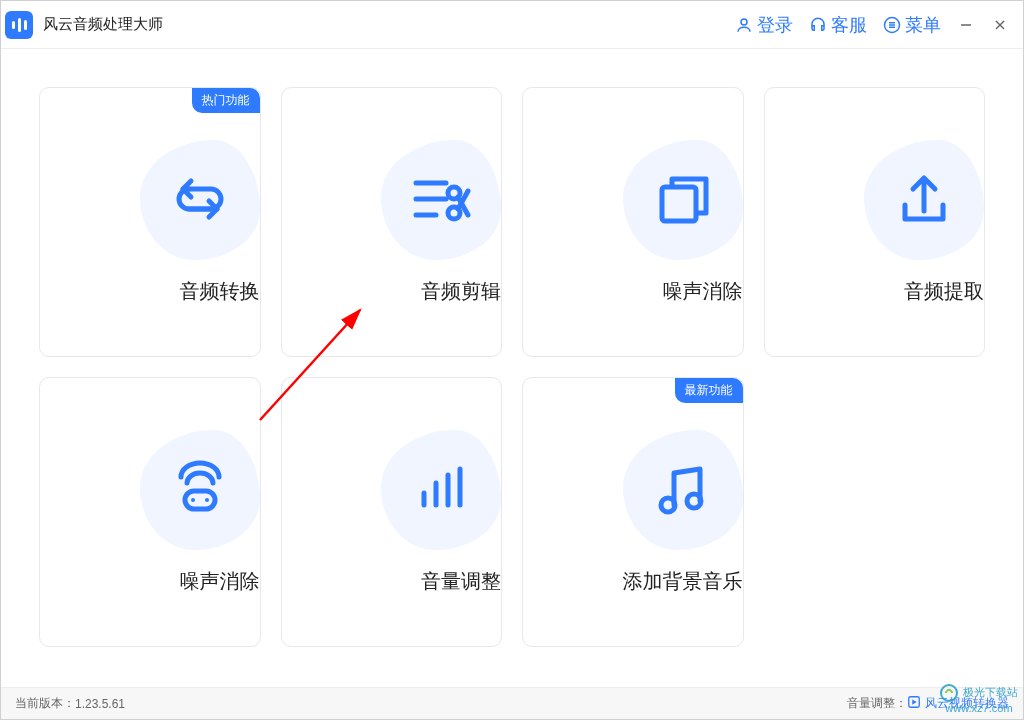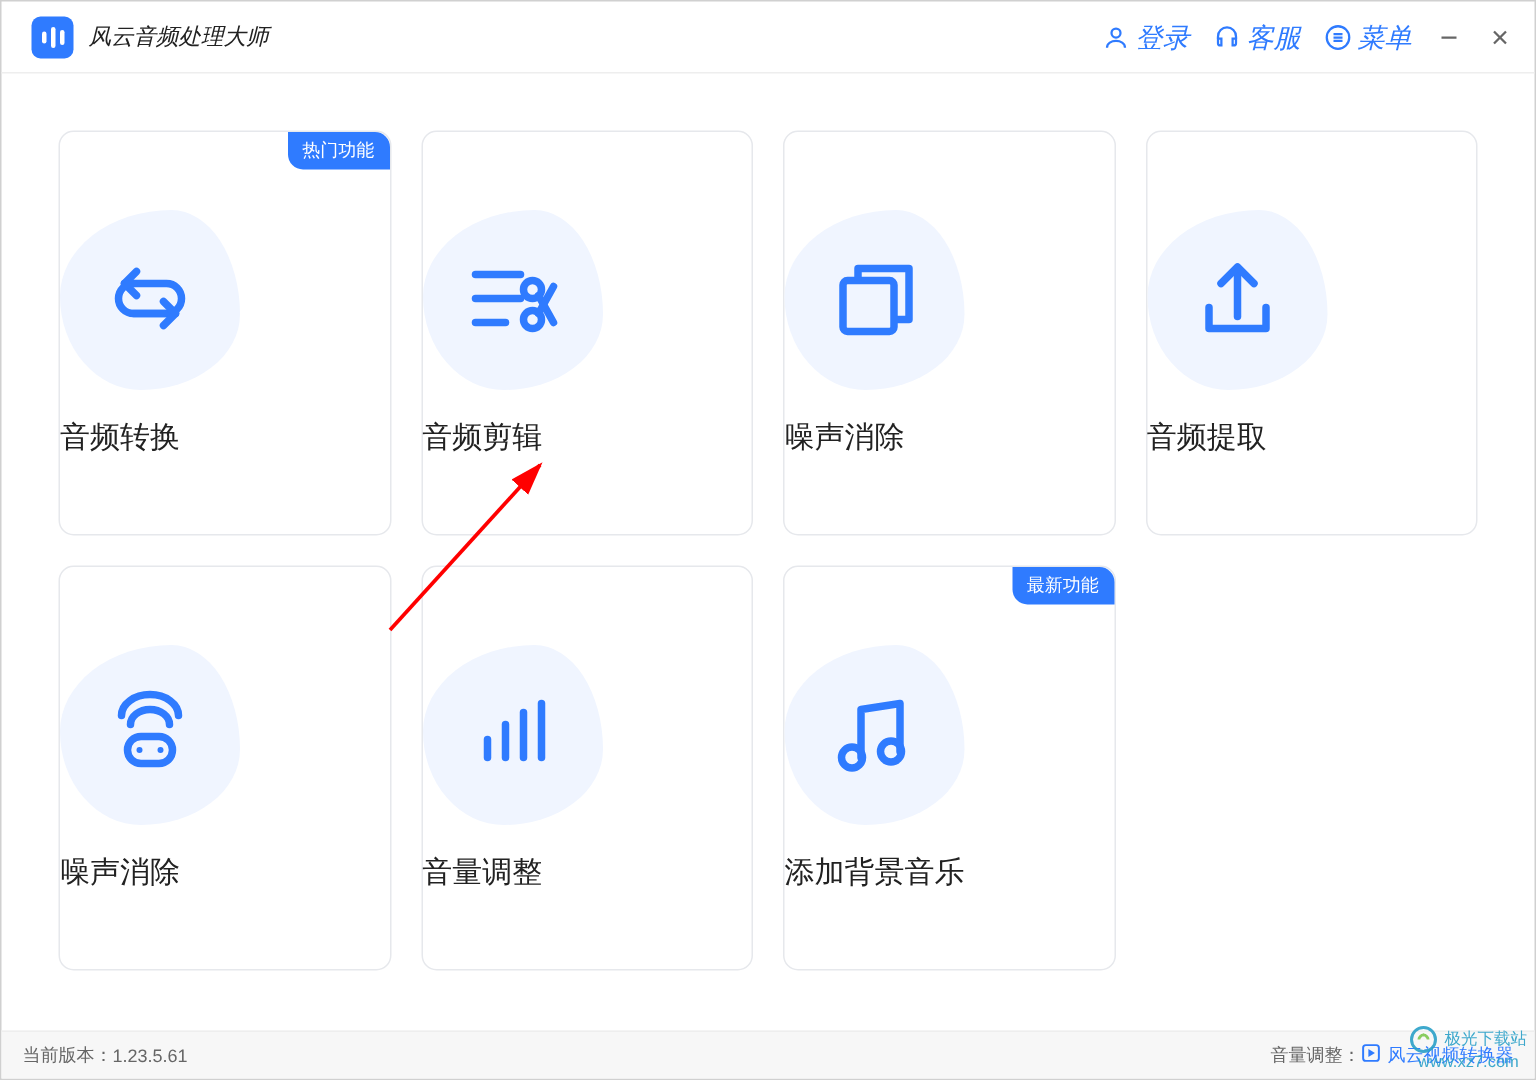--- a/index.html
+++ b/index.html
@@ -16,23 +16,22 @@
     height: 720px;
     border: 1px solid #d0d0d0;
     display: flex;
     flex-direction: column;
     background: #fff;
   }
   .titlebar {
     height: 48px;
     display: flex;
     align-items: center;
-    padding: 0 14px 0 20px;
+    padding: 0 14px 0 4px;
     border-bottom: 1px solid #eee;
-    font-style: italic;
   }
   .app-icon {
     width: 28px; height: 28px;
     background: #2f7bff;
     border-radius: 6px;
     display: flex;
     align-items: center;
     justify-content: center;
     gap: 3px;
     margin-right: 10px;
@@ -80,21 +79,21 @@
     grid-template-rows: repeat(2, 1fr);
     gap: 20px;
     height: 100%;
   }
   .card {
     border: 1px solid #e6e8ec;
     border-radius: 10px;
     position: relative;
     display: flex;
     flex-direction: column;
-    align-items: flex-start;
+    align-items: flex-end;
     justify-content: center;
     cursor: pointer;
     background: #fff;
   }
   .badge {
     position: absolute;
     top: 0; right: 0;
     background: #2f7bff;
     color: #fff;
     font-size: 12px;

